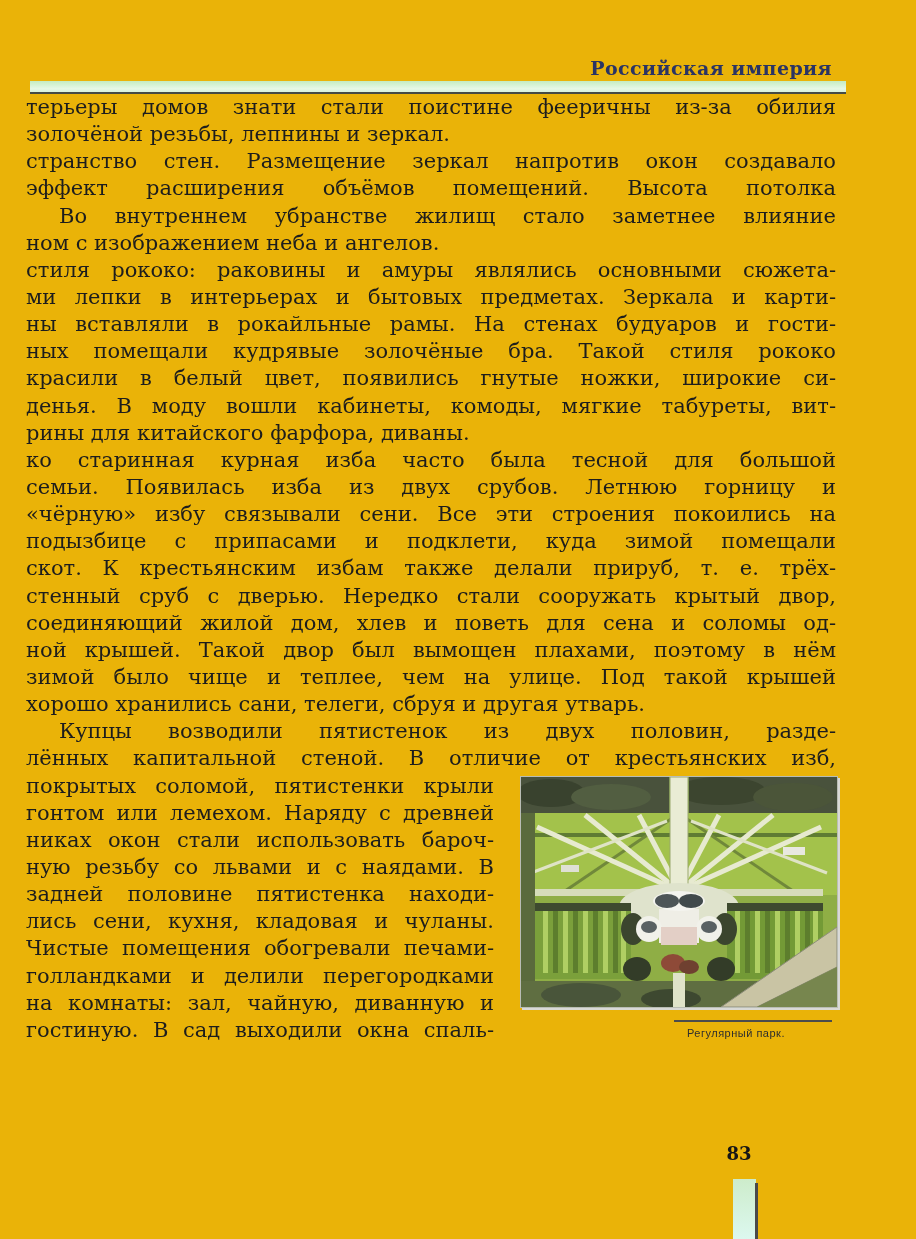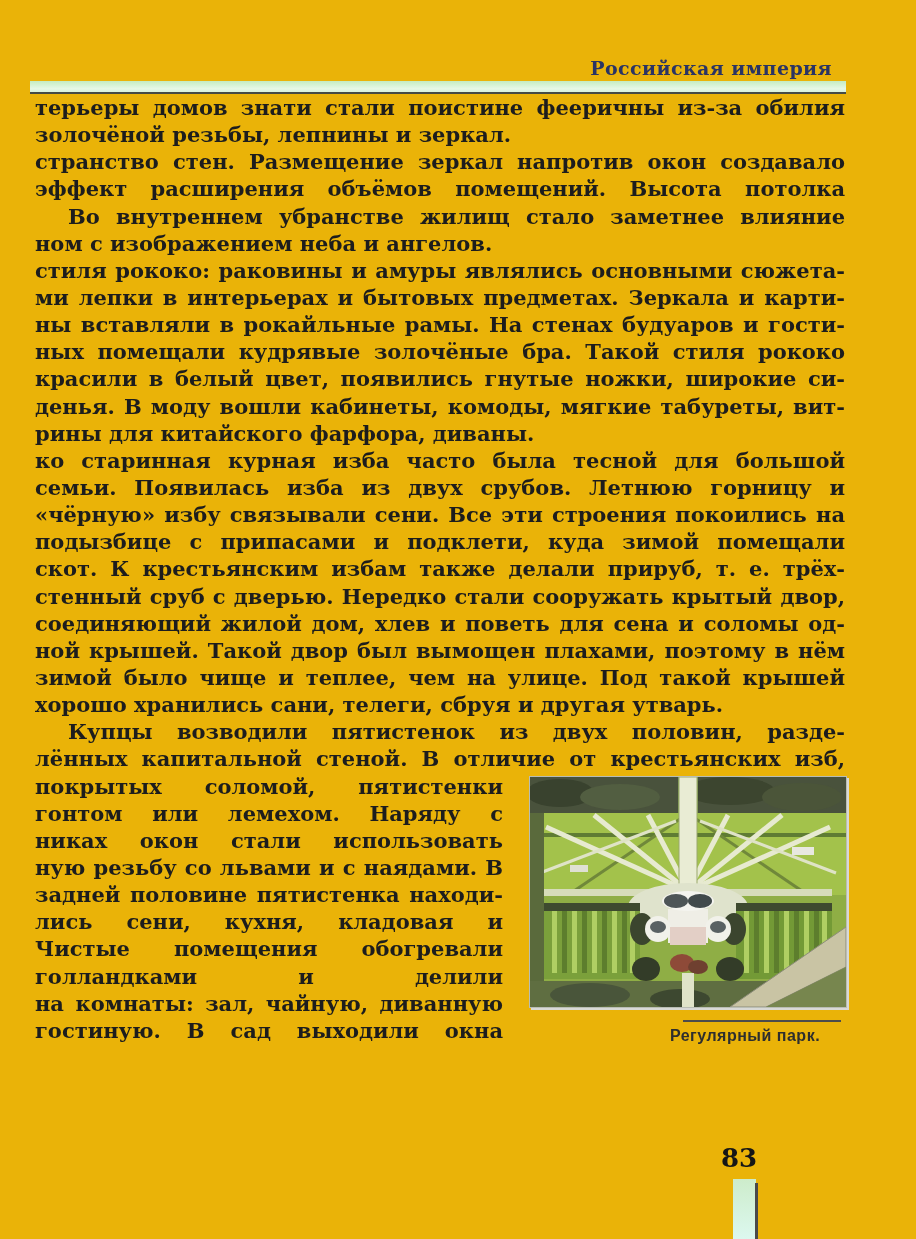--- a/index.html
+++ b/index.html
@@ -16,21 +16,21 @@
     position:absolute;left:450px;top:57px;width:382px;
     text-align:right;font-size:19px;font-weight:bold;
     color:#2a3464;letter-spacing:0.4px;
   }
   .hdr-bar{
     position:absolute;left:30px;top:81px;width:816px;height:11px;
     background:linear-gradient(to bottom,#c5ecc1,#e6f8e6 70%,#d9f2da);
     border-bottom:2px solid #454b45;
   }
   
-  .content{position:absolute;left:35px;top:94px;width:810px;font-weight:bold;}
+  .content{position:absolute;left:26px;top:94px;width:810px;}
   .line{
     font-size:21px;line-height:27.15px;height:27.15px;
     text-align:justify;text-align-last:justify;-moz-text-align-last:justify;
     white-space:normal;overflow:hidden;
   }
   .line.end{text-align-last:left;-moz-text-align-last:left;}
   .line.ind{text-indent:33px;}
   .wrap-row{position:relative;width:810px;}
   .narrow-col{width:468px;}
   
@@ -40,26 +40,26 @@
     border:1px solid #b9bdb4;
     box-shadow:2px 2px 0 #d9d9d6;
   }
   .fig-rule{
     width:158px;height:0;border-top:2px solid #4c4c4c;
     margin:12px 4px 0 auto;
   }
   .fig-caption{
     width:200px;margin:5px 0 0 auto;text-align:center;
     font-family:"Liberation Sans","DejaVu Sans",sans-serif;
-    font-size:16px;color:#2e2e2e;letter-spacing:0.5px;
+    font-size:11px;color:#2e2e2e;letter-spacing:0.5px;
   }
   
   .page-num{
     position:absolute;left:713px;top:1143px;width:52px;
-    text-align:center;font-size:26px;font-weight:bold;color:#161616;
+    text-align:center;font-size:18px;font-weight:bold;color:#161616;
   }
   .corner-tab{
     position:absolute;left:733px;top:1179px;width:23px;height:60px;
     background:linear-gradient(to bottom,#cdeccb,#dcf8ef);
   }
   .corner-line{
     position:absolute;left:755px;top:1183px;width:3px;height:56px;
     background:#4a4a4a;
   }
 </style>

